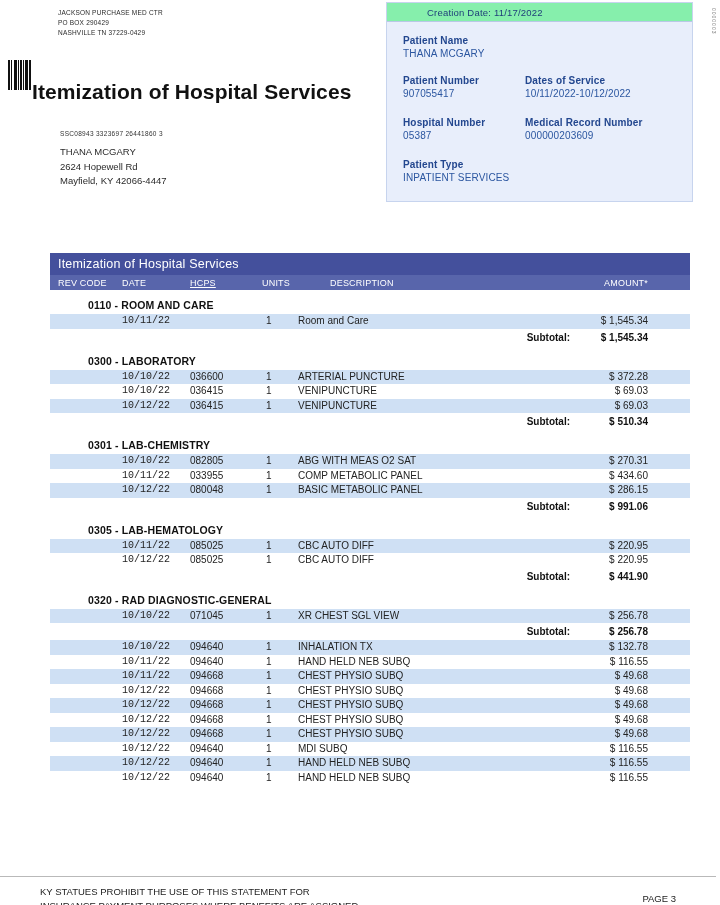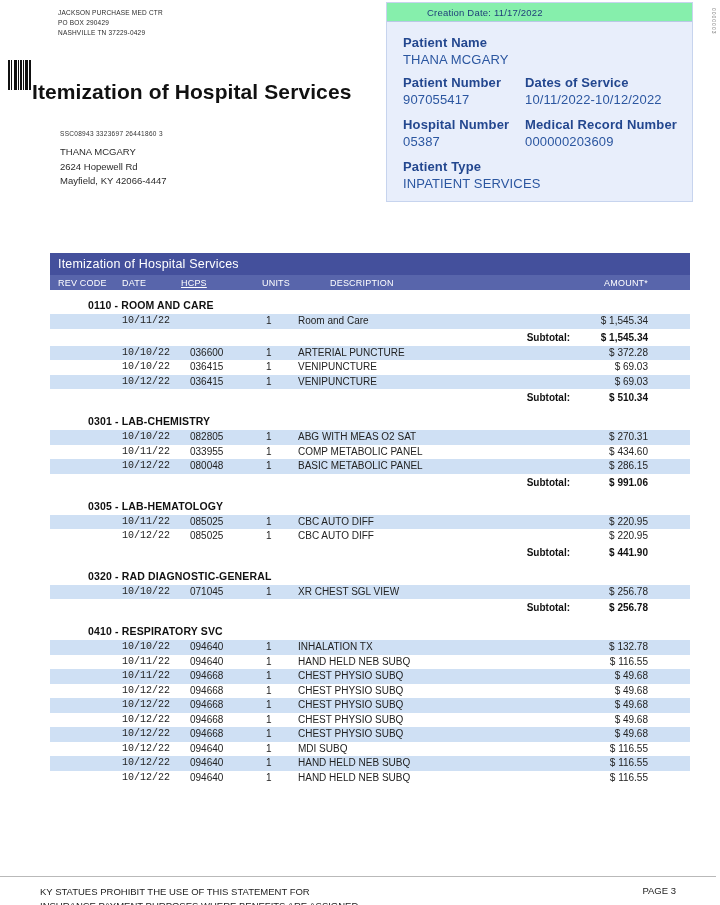--- a/index.html
+++ b/index.html
@@ -93,21 +93,21 @@
   .info-panel-header span {
     position: absolute;
     left: 40px;
     top: 4px;
     font-size: 9.5px;
     color: #1f3f7a;
     letter-spacing: 0.2px;
   }
   .info-field {
     position: absolute;
-    font-size: 13px;
+    font-size: 10px;
     color: #23478f;
   }
   .info-label {
     font-weight: bold;
     letter-spacing: 0.15px;
     display: block;
     margin-bottom: 2px;
   }
   .info-value {
     display: block;
@@ -150,21 +150,21 @@
     background: #5865ab;
     color: #ffffff;
     font-size: 9px;
     height: 15px;
     position: relative;
     letter-spacing: 0.2px;
   }
   .tbl-head span { position: absolute; top: 3px; }
   .c-rev   { left: 8px; }
   .c-date  { left: 72px; }
-  .c-hcps  { left: 131px; text-decoration: underline; }
+  .c-hcps  { left: 140px; text-decoration: underline; }
   .c-units { left: 212px; }
   .c-desc  { left: 260px; margin-left: 20px; }
   .c-amt   { right: 42px; }
 
   .rows { position: relative; font-size: 10px; }
 
   .group-head {
     font-size: 10.5px;
     font-weight: bold;
     color: #111;
@@ -210,21 +210,21 @@
     position: absolute;
     left: 40px;
     top: 8px;
     font-size: 9.5px;
     line-height: 1.45;
     color: #222;
   }
   .footer-page {
     position: absolute;
     right: 40px;
-    top: 8px;
+    top: 16px;
     font-size: 9.5px;
     color: #222;
   }
   .watermark {
     position: absolute;
     left: 470px;
     bottom: 38px;
     font-size: 10px;
     color: #dde4ef;
     letter-spacing: 2px;
@@ -313,20 +313,21 @@
         <span class="r-date">10/11/22</span>
         <span class="r-hcps"></span>
         <span class="r-units">1</span>
         <span class="r-desc">Room and Care</span>
         <span class="r-amt">$ 1,545.34</span>
       </div>
       <div class="subtotal-row">
         <span class="s-label">Subtotal:</span>
         <span class="s-amt">$ 1,545.34</span>
       </div>
+      <div class="group-head">0300 - LABORATORY</div>
       <div class="row alt">
         <span class="r-date">10/10/22</span>
         <span class="r-hcps">036600</span>
         <span class="r-units">1</span>
         <span class="r-desc">ARTERIAL PUNCTURE</span>
         <span class="r-amt">$ 372.28</span>
       </div>
       <div class="row">
         <span class="r-date">10/10/22</span>
         <span class="r-hcps">036415</span>
@@ -395,21 +396,20 @@
         <span class="r-date">10/10/22</span>
         <span class="r-hcps">071045</span>
         <span class="r-units">1</span>
         <span class="r-desc">XR CHEST SGL VIEW</span>
         <span class="r-amt">$ 256.78</span>
       </div>
       <div class="subtotal-row">
         <span class="s-label">Subtotal:</span>
         <span class="s-amt">$ 256.78</span>
       </div>
-      <div class="group-head">0410 - RESPIRATORY SVC</div>
       <div class="row alt">
         <span class="r-date">10/10/22</span>
         <span class="r-hcps">094640</span>
         <span class="r-units">1</span>
         <span class="r-desc">INHALATION TX</span>
         <span class="r-amt">$ 132.78</span>
       </div>
       <div class="row">
         <span class="r-date">10/11/22</span>
         <span class="r-hcps">094640</span>

